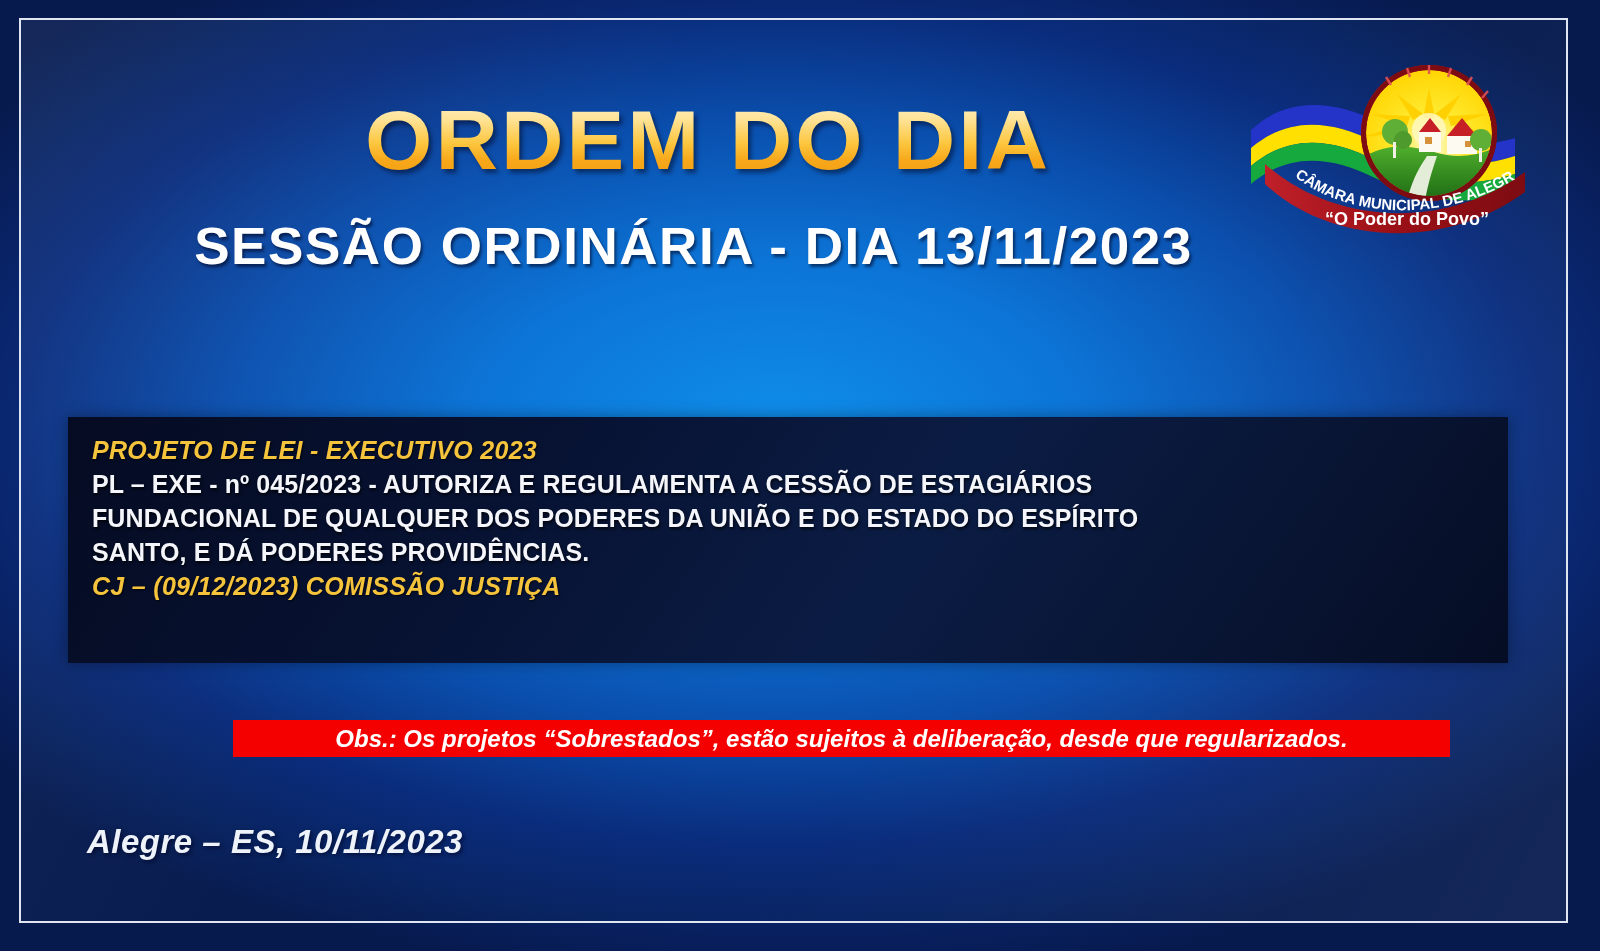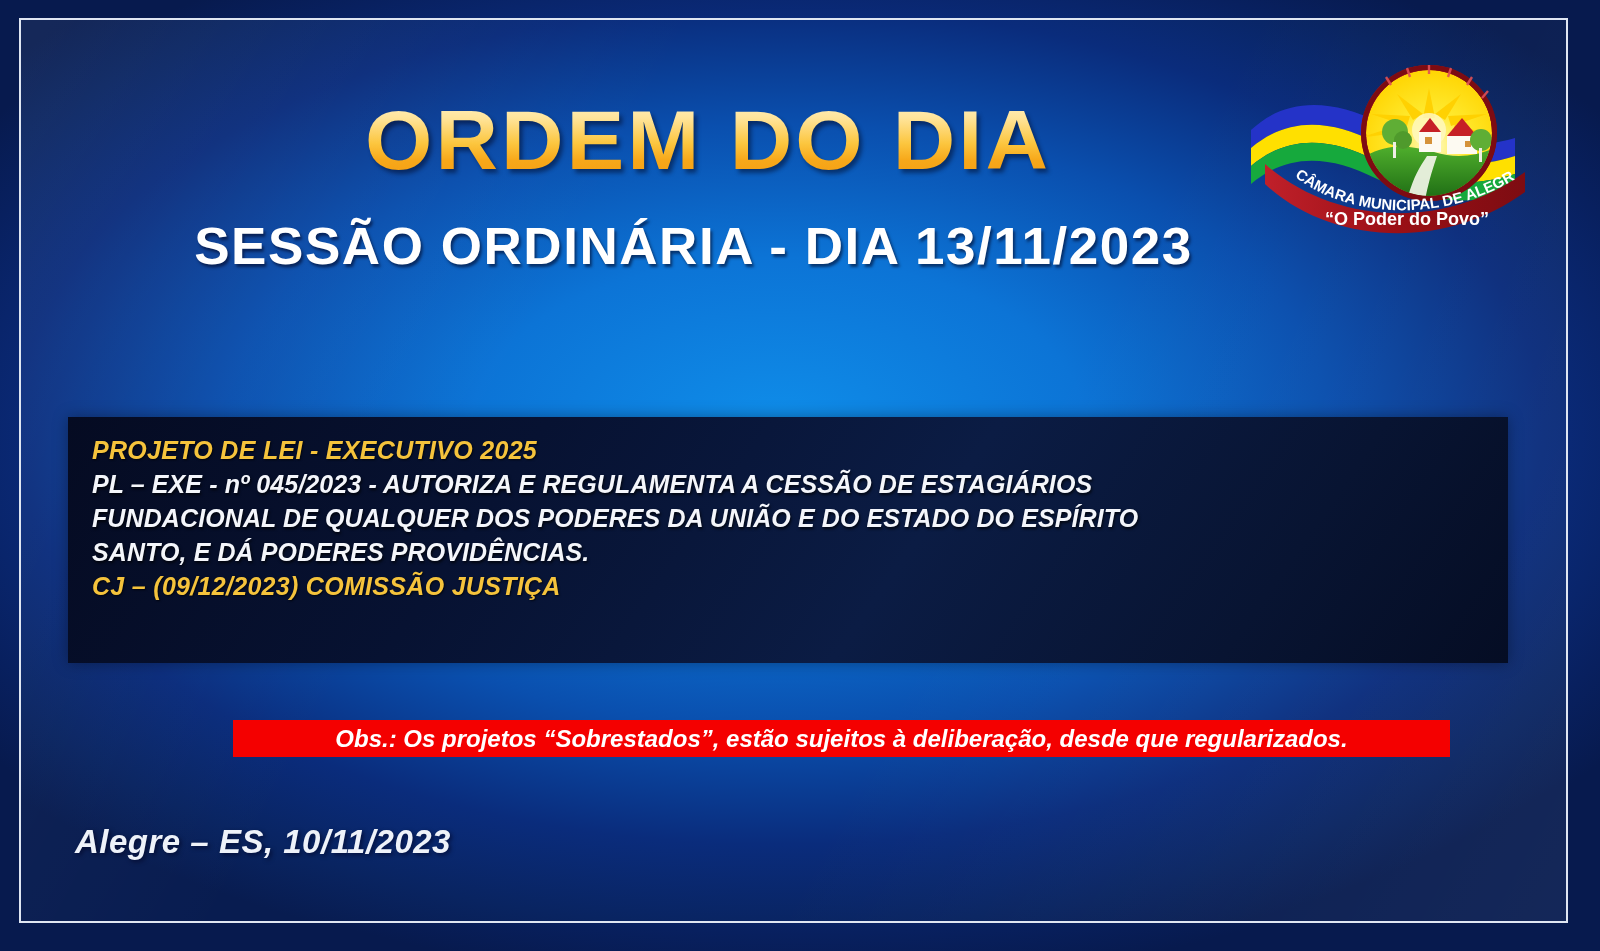--- a/index.html
+++ b/index.html
@@ -97,21 +97,20 @@
     font-weight:bold;
     font-style:italic;
     color:#f5c33c;
     letter-spacing:0.3px;
     line-height:1.36;
     text-shadow:1px 1px 2px rgba(0,0,0,0.7);
   }
   .proj-body {
     font-size:25px;
     font-weight:bold;
-    font-style:italic;
     color:#f4f6fb;
     letter-spacing:0.1px;
     line-height:1.36;
     text-shadow:1px 2px 3px rgba(0,0,0,0.75);
   }
   .proj-foot {
     font-size:25px;
     font-weight:bold;
     font-style:italic;
     color:#f5c33c;
@@ -137,21 +136,21 @@
     font-style:italic;
     color:#ffffff;
     white-space:nowrap;
     letter-spacing:0px;
     transform:scaleX(1.0);
   }
 
   
   .footer-text {
     position:absolute;
-    left:54px; top:803px;
+    left:66px; top:803px;
     font-size:33px;
     font-weight:bold;
     font-style:italic;
     color:#eef2f9;
     letter-spacing:0.5px;
     text-shadow:2px 2px 4px rgba(0,0,30,0.6);
     z-index:3;
   }
 </style>
 </head>
@@ -255,21 +254,21 @@
         <path d="M36,104 C104,164 214,172 296,112 L296,132 C214,192 100,184 36,124 Z" fill="url(#ribbonGrad)"></path>
         <text font-family="Liberation Sans, sans-serif" font-size="15" font-weight="bold" fill="#ffffff">
           <textPath href="#ribbonPath" startOffset="4%">CÂMARA MUNICIPAL DE ALEGRE - ES</textPath>
         </text>
 
         <text x="178" y="165" text-anchor="middle" font-family="Liberation Sans, sans-serif" font-size="18" font-weight="bold" fill="#ffffff">“O Poder do Povo”</text>
       </svg>
     </div>
 
     <div class="content-box">
-      <div class="proj-head">PROJETO DE LEI - EXECUTIVO 2025</div>
+      <div class="proj-head">PROJETO DE LEI - EXECUTIVO 2023</div>
       <div class="proj-body">
         <div>PL – EXE - nº 045/2023 - AUTORIZA E REGULAMENTA A CESSÃO DE ESTAGIÁRIOS</div>
         <div>FUNDACIONAL DE QUALQUER DOS PODERES  DA UNIÃO E DO ESTADO DO ESPÍRITO</div>
         <div>SANTO, E DÁ PODERES PROVIDÊNCIAS.</div>
       </div>
       <div class="proj-foot">CJ – (09/12/2023)  COMISSÃO JUSTIÇA</div>
     </div>
 
     <div class="obs-banner">
       <span class="obs-text">Obs.: Os projetos “Sobrestados”, estão sujeitos à deliberação, desde que regularizados.</span>

